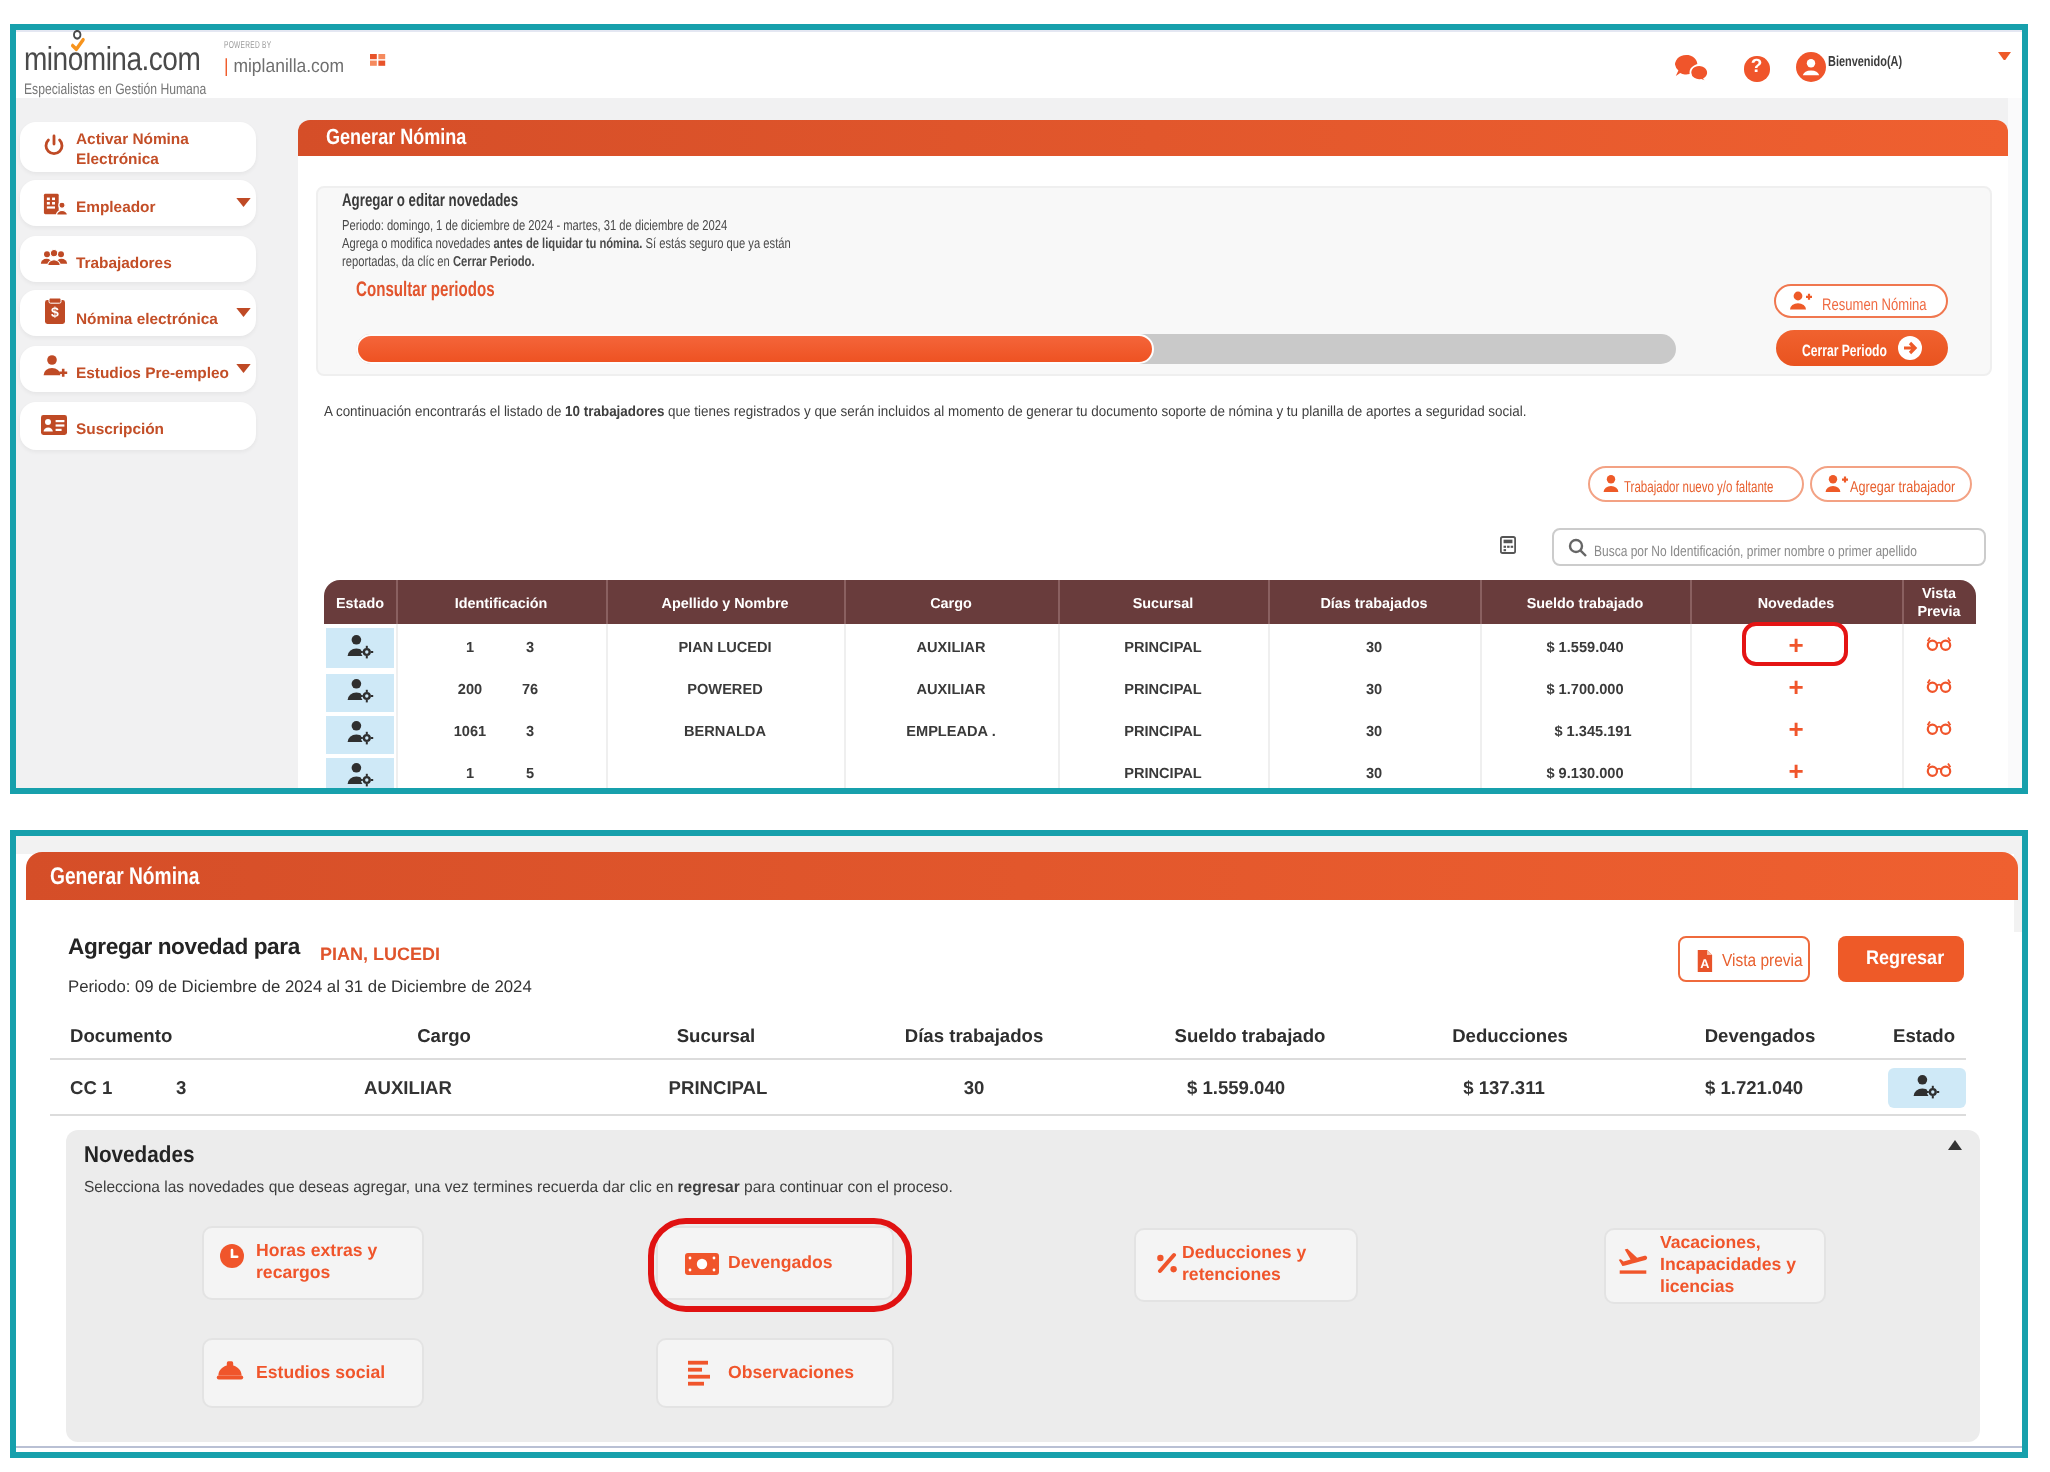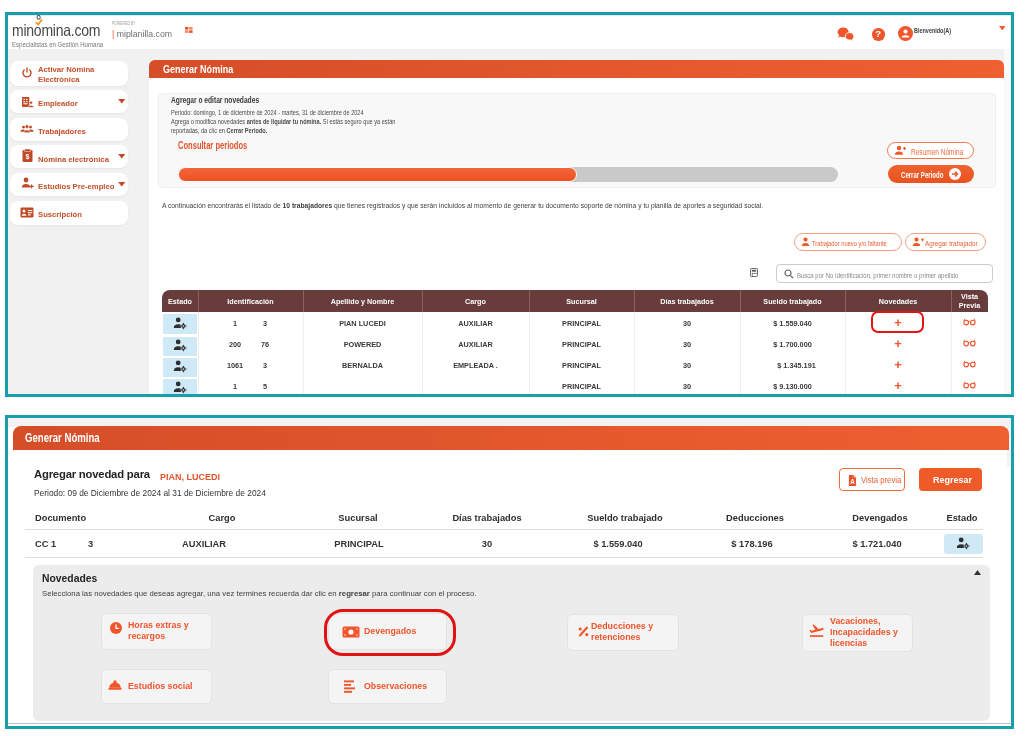--- a/index.html
+++ b/index.html
@@ -353,21 +353,21 @@
   <div class="th2" style="left:697px;width:100px;">Deducciones</div>
   <div class="th2" style="left:822px;width:100px;">Devengados</div>
   <div class="th2" style="left:904px;width:100px;">Estado</div>
   <div class="abs" style="left:17px;top:111px;width:958px;height:1px;background:#dcdcdc;"></div>
   <div class="td2" style="left:27px;text-align:right;">CC 1</div>
   <div class="td2" style="left:80px;text-align:left;">3</div>
   <div class="td2" style="left:146px;width:100px;">AUXILIAR</div>
   <div class="td2" style="left:301px;width:100px;">PRINCIPAL</div>
   <div class="td2" style="left:429px;width:100px;">30</div>
   <div class="td2" style="left:560px;width:100px;">$ 1.559.040</div>
-  <div class="td2" style="left:694px;width:100px;">$ 178.196</div>
+  <div class="td2" style="left:694px;width:100px;">$ 137.311</div>
   <div class="td2" style="left:819px;width:100px;">$ 1.721.040</div>
   <div class="abs" style="left:936px;top:116px;width:39px;height:20px;background:#cfe9f7;border-radius:3px;"></div>
   <svg class="abs" style="left:948px;top:119px;" width="14" height="13" viewBox="0 0 14 13">
       <circle cx="5.2" cy="2.9" r="2.4" fill="#2f2f2f"></circle>
       <path d="M0.8 11 a4.4 3.7 0 0 1 8.8 0 z" fill="#2f2f2f"></path>
       <g fill="#2f2f2f">
         <circle cx="10.4" cy="9" r="2.5" stroke="#cfe9f7" stroke-width="0.9"></circle>
         <rect x="9.9" y="5.9" width="1" height="1.2"></rect>
         <rect x="9.9" y="11" width="1" height="1.2"></rect>
         <rect x="7.2" y="8.5" width="1.2" height="1"></rect>

